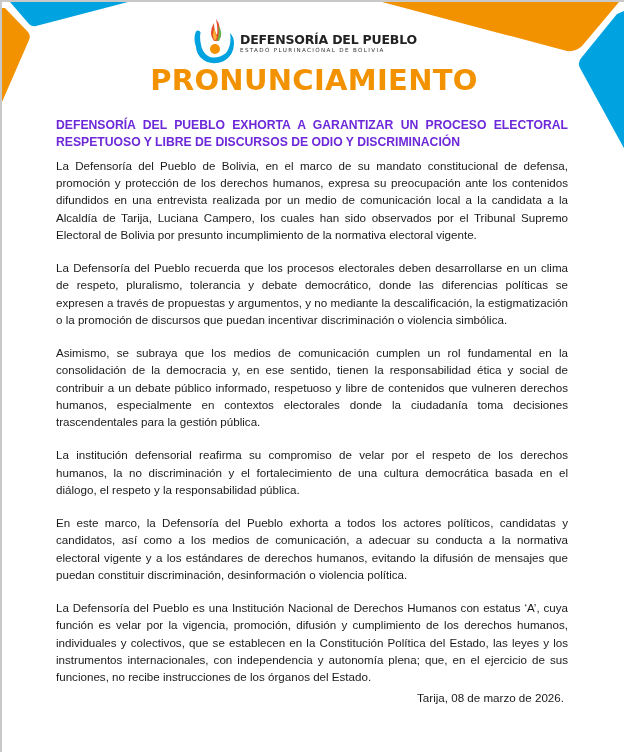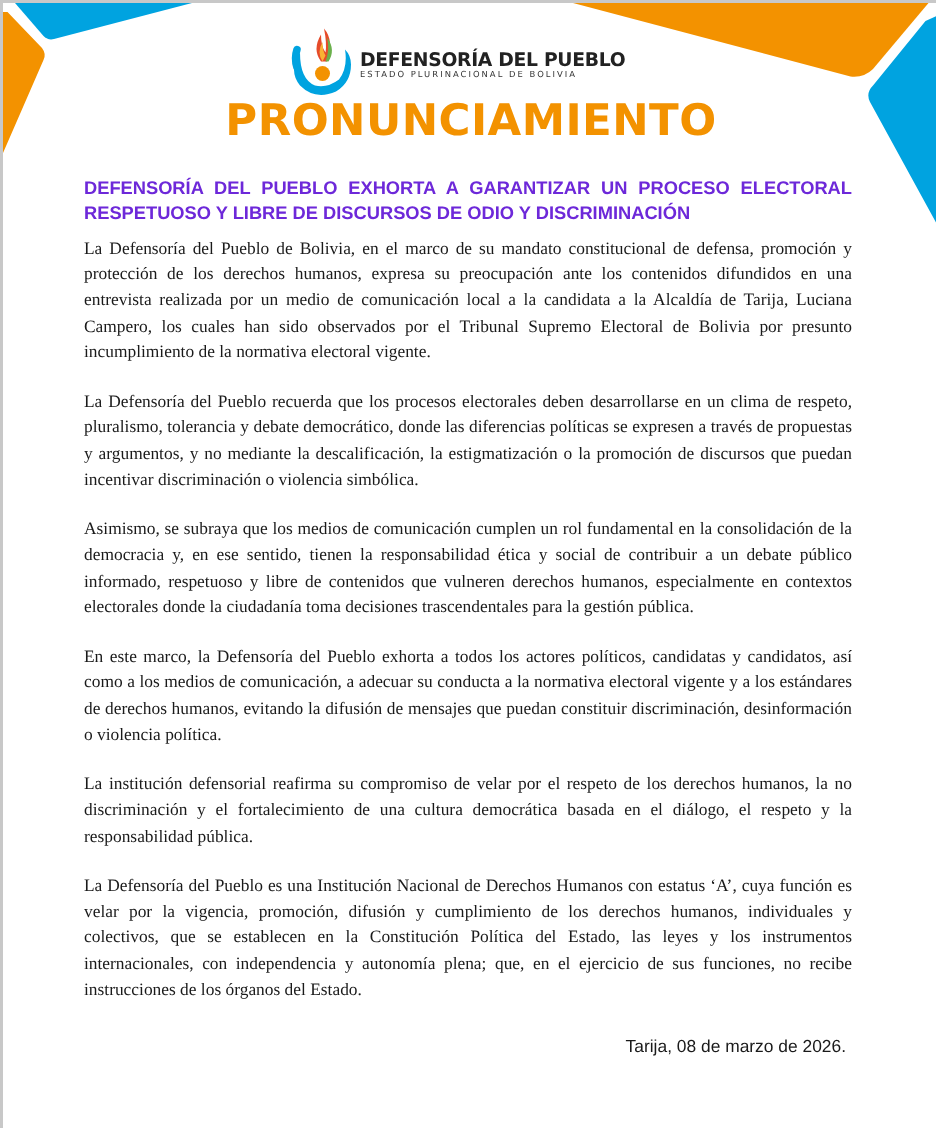--- a/index.html
+++ b/index.html
@@ -33,21 +33,21 @@
     font-family: "DejaVu Sans", sans-serif; font-weight: bold; font-size: 29px;
     color: #f39200; letter-spacing: 0.3px; line-height: 36px;
   }
   .headline {
     position: absolute; left: 54px; width: 512px; top: 103px;
     font-family: "Liberation Sans", sans-serif; font-weight: bold; font-size: 12.2px;
     line-height: 17px; text-align: justify; text-align-last: left; color: #6d28d9; margin-top: 12px;
   }
   .body-text {
     position: absolute; left: 54px; width: 512px; top: 155px;
-    font-family: Liberation Serif, serif; font-size: 11.6px; line-height: 17.2px;
+    font-family: Liberation Sans, sans-serif; font-size: 11.6px; line-height: 17.2px;
     color: #1a1a1a;
   }
   .body-text p { margin: 0 0 16.2px 0; text-align: justify; }
   .date {
     position: absolute; right: 60px; top: 689px;
     font-family: "Liberation Sans", sans-serif; font-size: 11.6px; color: #1a1a1a; margin-left: 10px;
   }
 </style>
 </head>
 <body>
@@ -81,20 +81,20 @@
   </div>
 
   <div class="title">PRONUNCIAMIENTO</div>
 
   <div class="headline">DEFENSORÍA DEL PUEBLO EXHORTA A GARANTIZAR UN PROCESO ELECTORAL RESPETUOSO Y LIBRE DE DISCURSOS DE ODIO Y DISCRIMINACIÓN</div>
 
   <div class="body-text">
     <p>La Defensoría del Pueblo de Bolivia, en el marco de su mandato constitucional de defensa, promoción y protección de los derechos humanos, expresa su preocupación ante los contenidos difundidos en una entrevista realizada por un medio de comunicación local a la candidata a la Alcaldía de Tarija, Luciana Campero, los cuales han sido observados por el Tribunal Supremo Electoral de Bolivia por presunto incumplimiento de la normativa electoral vigente.</p>
     <p>La Defensoría del Pueblo recuerda que los procesos electorales deben desarrollarse en un clima de respeto, pluralismo, tolerancia y debate democrático, donde las diferencias políticas se expresen a través de propuestas y argumentos, y no mediante la descalificación, la estigmatización o la promoción de discursos que puedan incentivar discriminación o violencia simbólica.</p>
     <p>Asimismo, se subraya que los medios de comunicación cumplen un rol fundamental en la consolidación de la democracia y, en ese sentido, tienen la responsabilidad ética y social de contribuir a un debate público informado, respetuoso y libre de contenidos que vulneren derechos humanos, especialmente en contextos electorales donde la ciudadanía toma decisiones trascendentales para la gestión pública.</p>
+    <p>La institución defensorial reafirma su compromiso de velar por el respeto de los derechos humanos, la no discriminación y el fortalecimiento de una cultura democrática basada en el diálogo, el respeto y la responsabilidad pública.</p>
     <p>En este marco, la Defensoría del Pueblo exhorta a todos los actores políticos, candidatas y candidatos, así como a los medios de comunicación, a adecuar su conducta a la normativa electoral vigente y a los estándares de derechos humanos, evitando la difusión de mensajes que puedan constituir discriminación, desinformación o violencia política.</p>
-    <p>La institución defensorial reafirma su compromiso de velar por el respeto de los derechos humanos, la no discriminación y el fortalecimiento de una cultura democrática basada en el diálogo, el respeto y la responsabilidad pública.</p>
     <p>La Defensoría del Pueblo es una Institución Nacional de Derechos Humanos con estatus ‘A’, cuya función es velar por la vigencia, promoción, difusión y cumplimiento de los derechos humanos, individuales y colectivos, que se establecen en la Constitución Política del Estado, las leyes y los instrumentos internacionales, con independencia y autonomía plena; que, en el ejercicio de sus funciones, no recibe instrucciones de los órganos del Estado.</p>
   </div>
 
   <div class="date">Tarija, 08 de marzo de 2026.</div>
 
 </div>
 
 </body></html>

